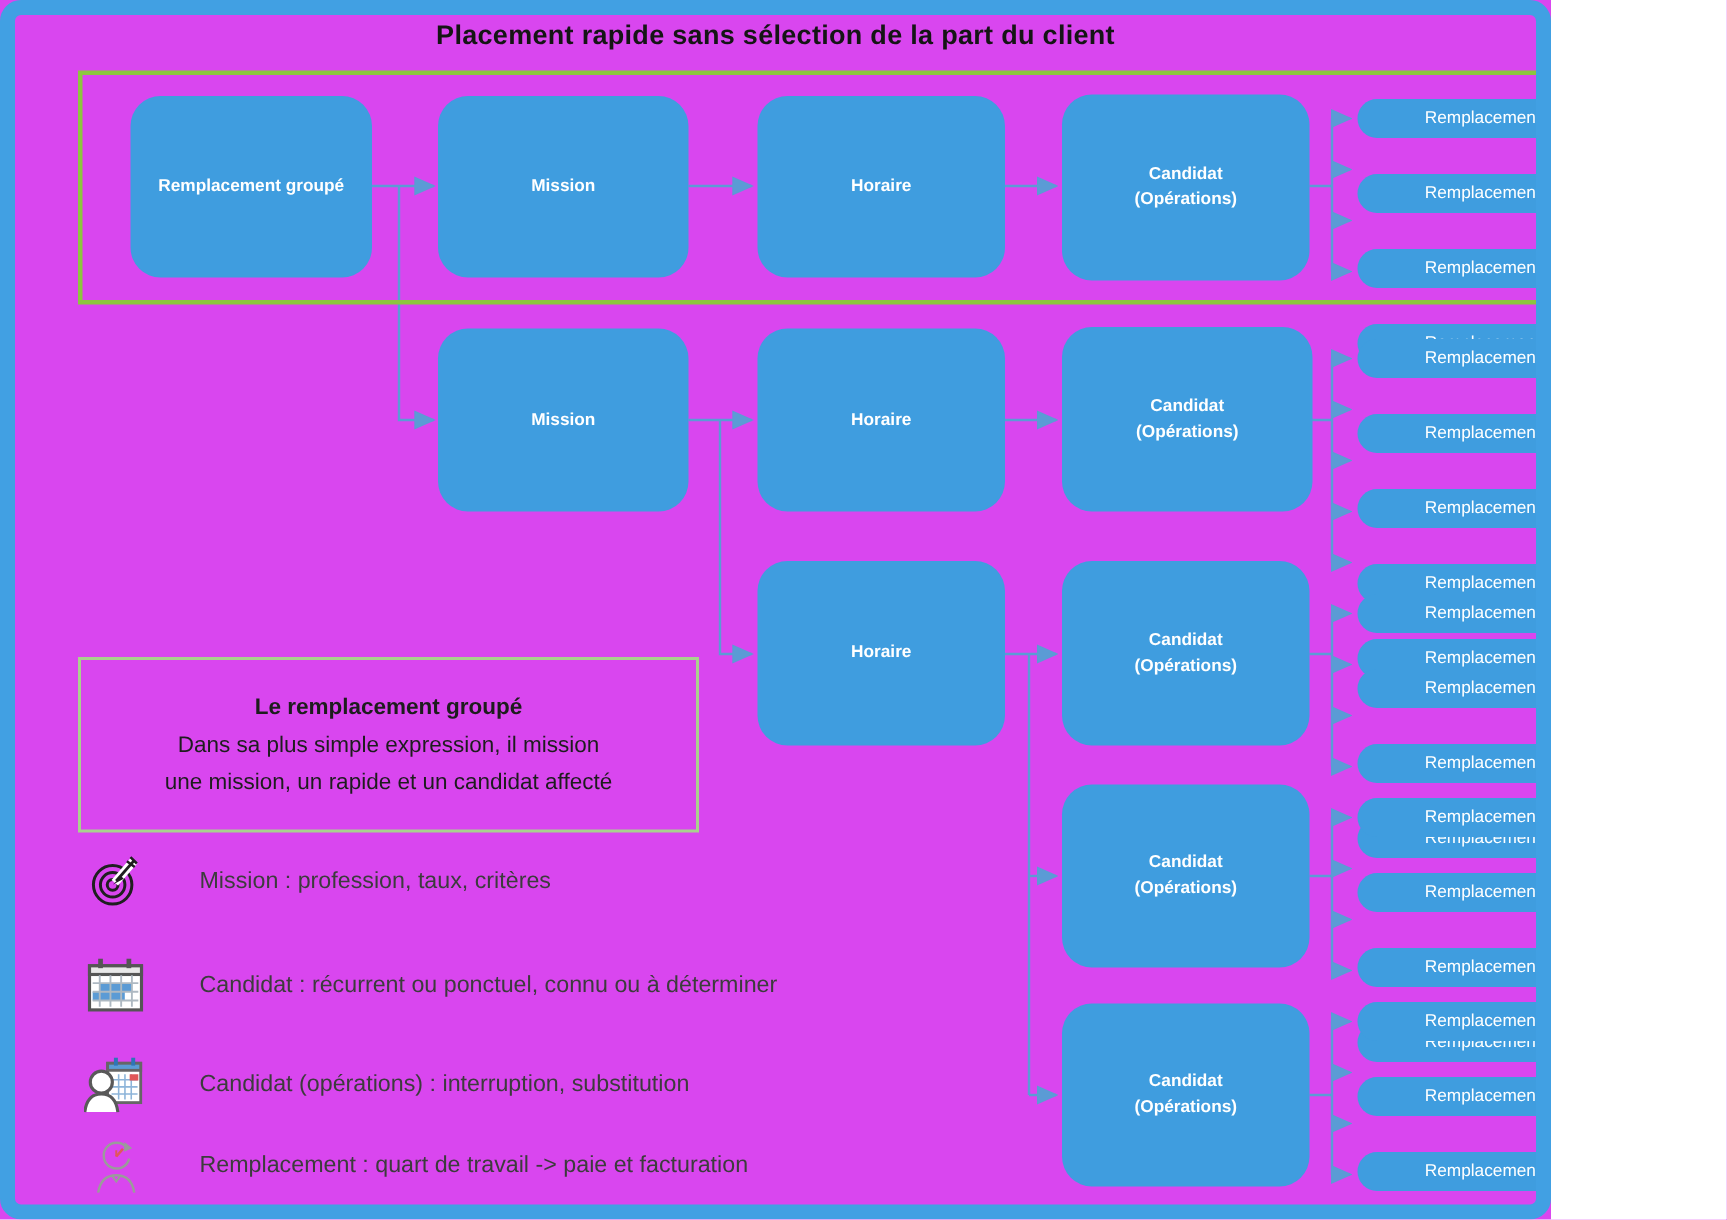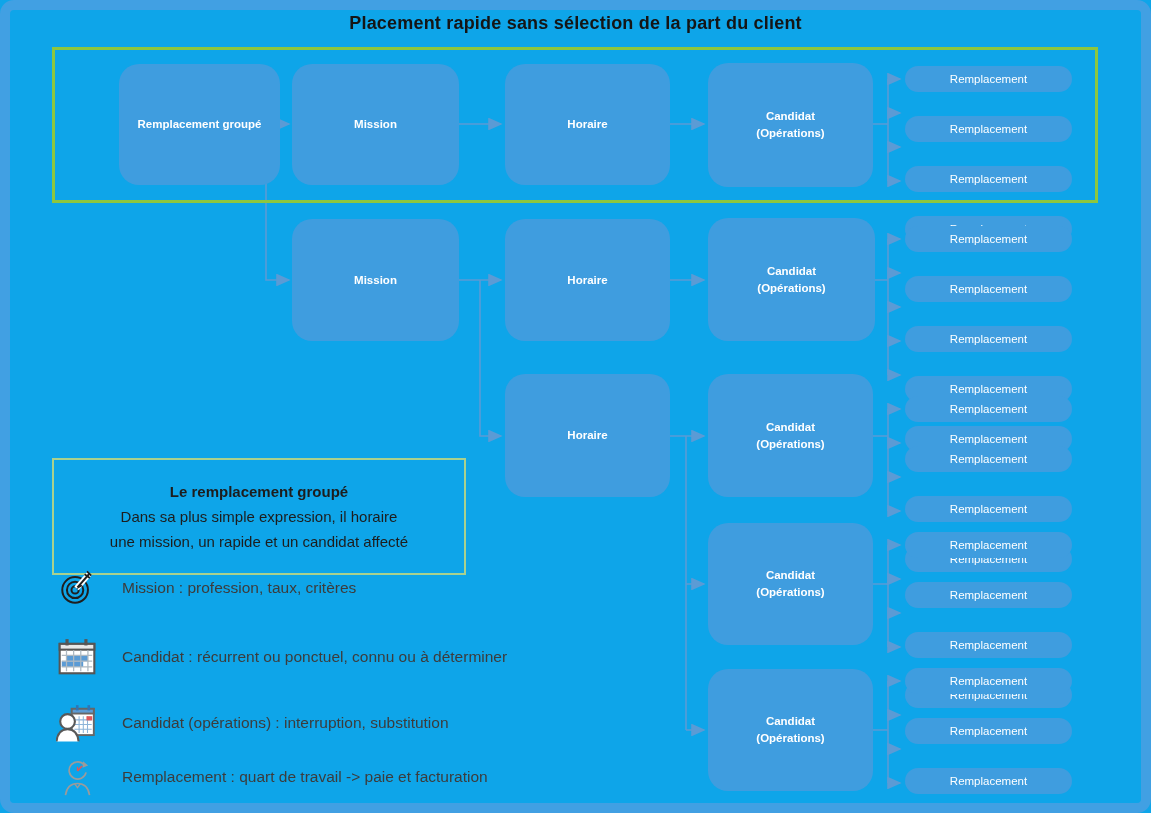--- a/index.html
+++ b/index.html
@@ -4,21 +4,21 @@
 <style>
   :root{
     --frame-blue:#41A0E3;
     --node-blue:#3F9DDF;
     --connector-blue:#5B9BD5;
     --green-strong:#8DC63F;
     --green-light:#A9D18E;
   }
   html,body{margin:0;padding:0;background:#fff;}
   .page{
-    position:relative;width:1151px;height:813px;background:#0ea5e9;
+    position:relative;width:1034px;height:813px;background:#d946ef;
     font-family:"Liberation Sans",sans-serif;overflow:hidden;
   }
   .frame{
     position:absolute;inset:0;border:10px solid var(--frame-blue);
     border-radius:14px;pointer-events:none;z-index:50;
   }
   .title{
     position:absolute;top:13px;left:0;width:100%;text-align:center;
     font-size:18px;font-weight:700;color:#151515;letter-spacing:.2px;
   }
@@ -27,46 +27,46 @@
   .green-zone{
     position:absolute;left:52px;top:47px;width:1046px;height:156px;
     border:3px solid var(--green-strong);box-sizing:border-box;z-index:2;
   }
   .node{
     position:absolute;background:var(--node-blue);border-radius:20px;
     color:#fff;font-size:11.5px;font-weight:700;display:flex;flex-direction:column;
     align-items:center;justify-content:center;text-align:center;line-height:1.45;
     z-index:3;box-sizing:border-box;
   }
-  .n-rg{left:87px;top:64px;width:161px;height:121px;margin-left:32px;}
+  .n-rg{left:87px;top:64px;width:161px;height:121px;}
   .n-m1{left:292px;top:64px;width:167px;height:121px;}
   .n-h1{left:505px;top:64px;width:165px;height:121px;}
   .n-c1{left:708px;top:63px;width:165px;height:124px;}
   .n-m2{left:292px;top:219px;width:167px;height:122px;}
   .n-h2{left:505px;top:219px;width:165px;height:122px;}
   .n-c2{left:708px;top:218px;width:167px;height:123px;}
   .n-h3{left:505px;top:374px;width:165px;height:123px;}
   .n-c3{left:708px;top:374px;width:165px;height:123px;}
   .n-c4{left:708px;top:523px;width:165px;height:122px;}
   .n-c5{left:708px;top:669px;width:165px;height:122px;}
   .pill-col{position:absolute;left:905px;width:167px;z-index:3;}
   .pg1{top:66px}.pg2{top:226px}.pg3{top:396px}.pg4{top:532px}.pg5{top:668px}
   .pill{
     height:26px;margin-bottom:24px;background:var(--node-blue);border-radius:13px;
     color:#fff;font-size:11.5px;font-weight:400;text-align:center;line-height:26px;
   }
   .info-box{
     position:absolute;left:52px;top:438px;width:414px;height:117px;
     border:2px solid var(--green-light);box-sizing:border-box;z-index:3;
     display:flex;flex-direction:column;align-items:center;justify-content:center;
-    text-align:center;color:#1d1d1d;font-size:15px;line-height:25px;margin-top:20px;
+    text-align:center;color:#1d1d1d;font-size:15px;line-height:25px;
   }
   .info-box .heading{font-weight:700;}
   .legend-row{
-    position:absolute;left:56px;height:44px;display:flex;align-items:center;gap:24px;z-index:3;
+    position:absolute;left:56px;height:44px;display:flex;align-items:center;gap:35px;z-index:3;
   }
   .lr1{top:566px}.lr2{top:635px}.lr3{top:701px}.lr4{top:755px}
   .legend-icon{width:42px;height:44px;display:flex;align-items:center;justify-content:center;flex:0 0 42px;}
   .legend-text{font-size:15.5px;color:#3c3c3c;}
 </style>
 </head>
 <body>
 
 <div class="page">
   <div class="title">Placement rapide sans sélection de la part du client</div>
@@ -189,21 +189,21 @@
     </div>
   <div class="pill-col pg5">
       <div class="pill">Remplacement</div>
       <div class="pill">Remplacement</div>
       <div class="pill">Remplacement</div>
       <div class="pill">Remplacement</div>
     </div>
 
   <div class="info-box">
     <div class="heading">Le remplacement groupé</div>
-    <div>Dans sa plus simple expression, il horaire</div>
+    <div>Dans sa plus simple expression, il mission</div>
     <div>une mission, un rapide et un candidat affecté</div>
   </div>
 
   <div class="legend-row lr1">
     <span class="legend-icon">
       <svg viewBox="0 0 40 40" width="38" height="38">
         <g fill="none" stroke="#1f1f1f" stroke-width="2.1">
           <circle cx="18" cy="22" r="13.5"></circle>
           <circle cx="18" cy="22" r="8.6"></circle>
           <circle cx="18" cy="22" r="3.8"></circle>

